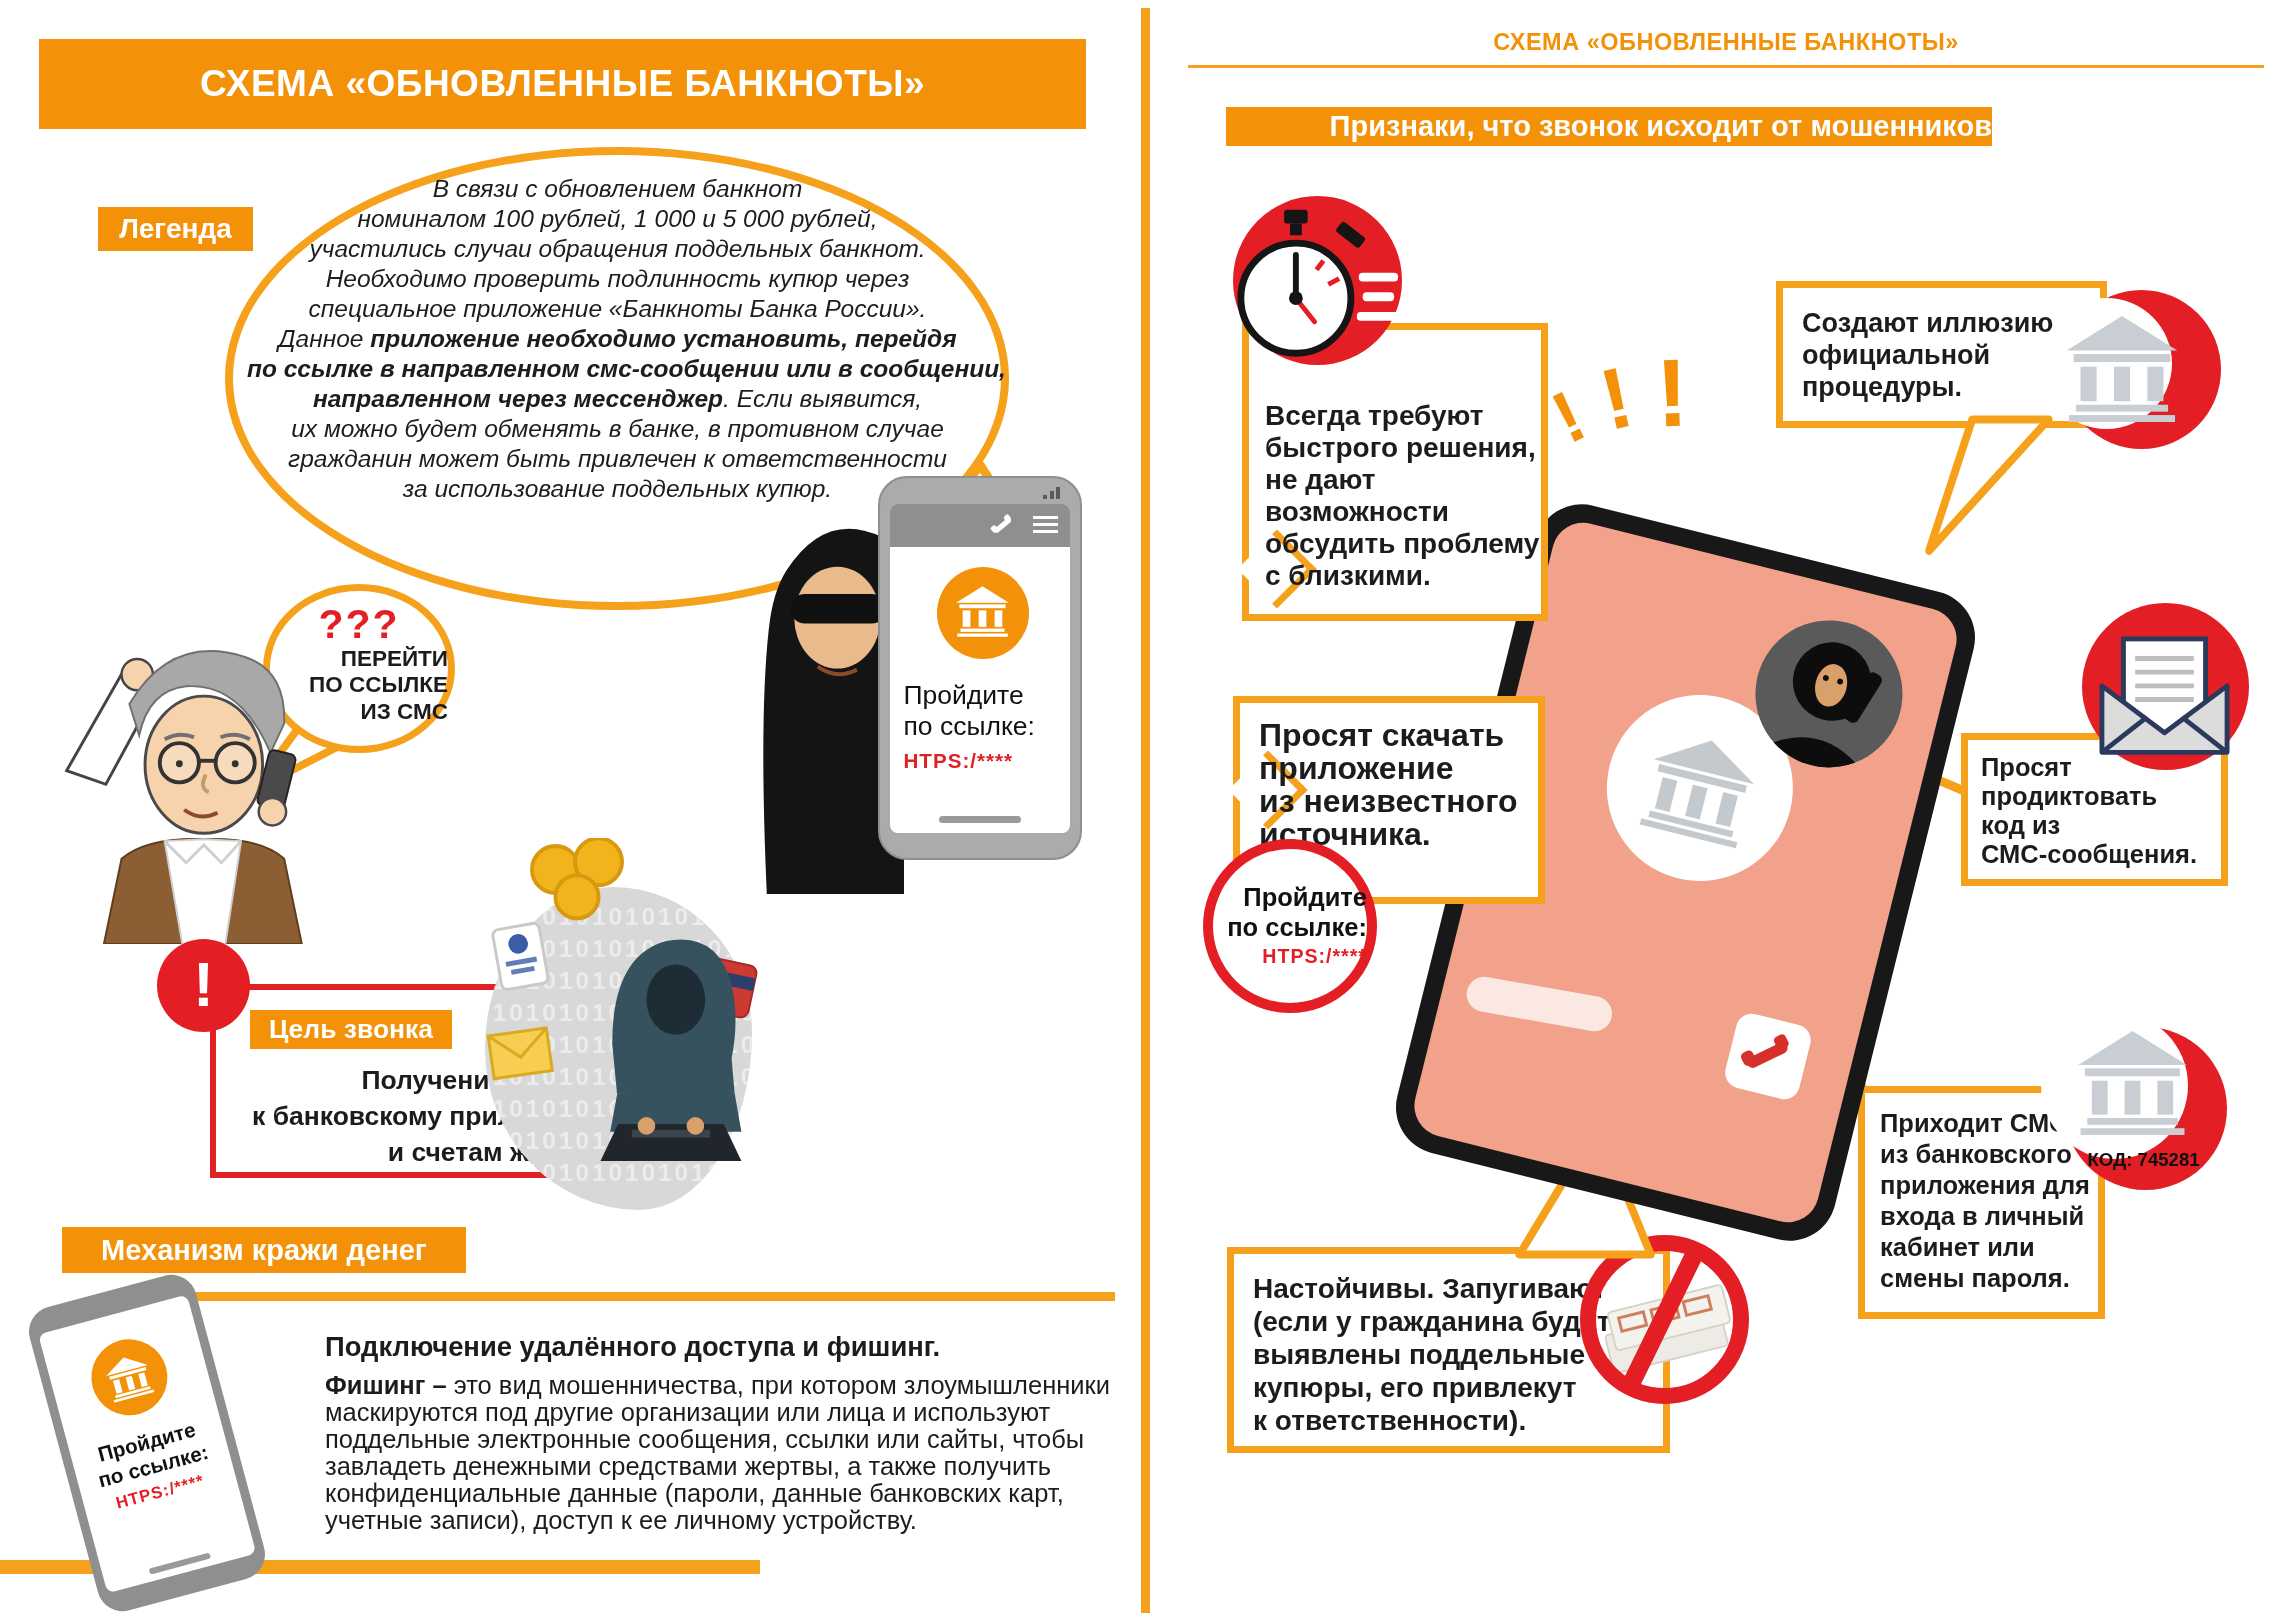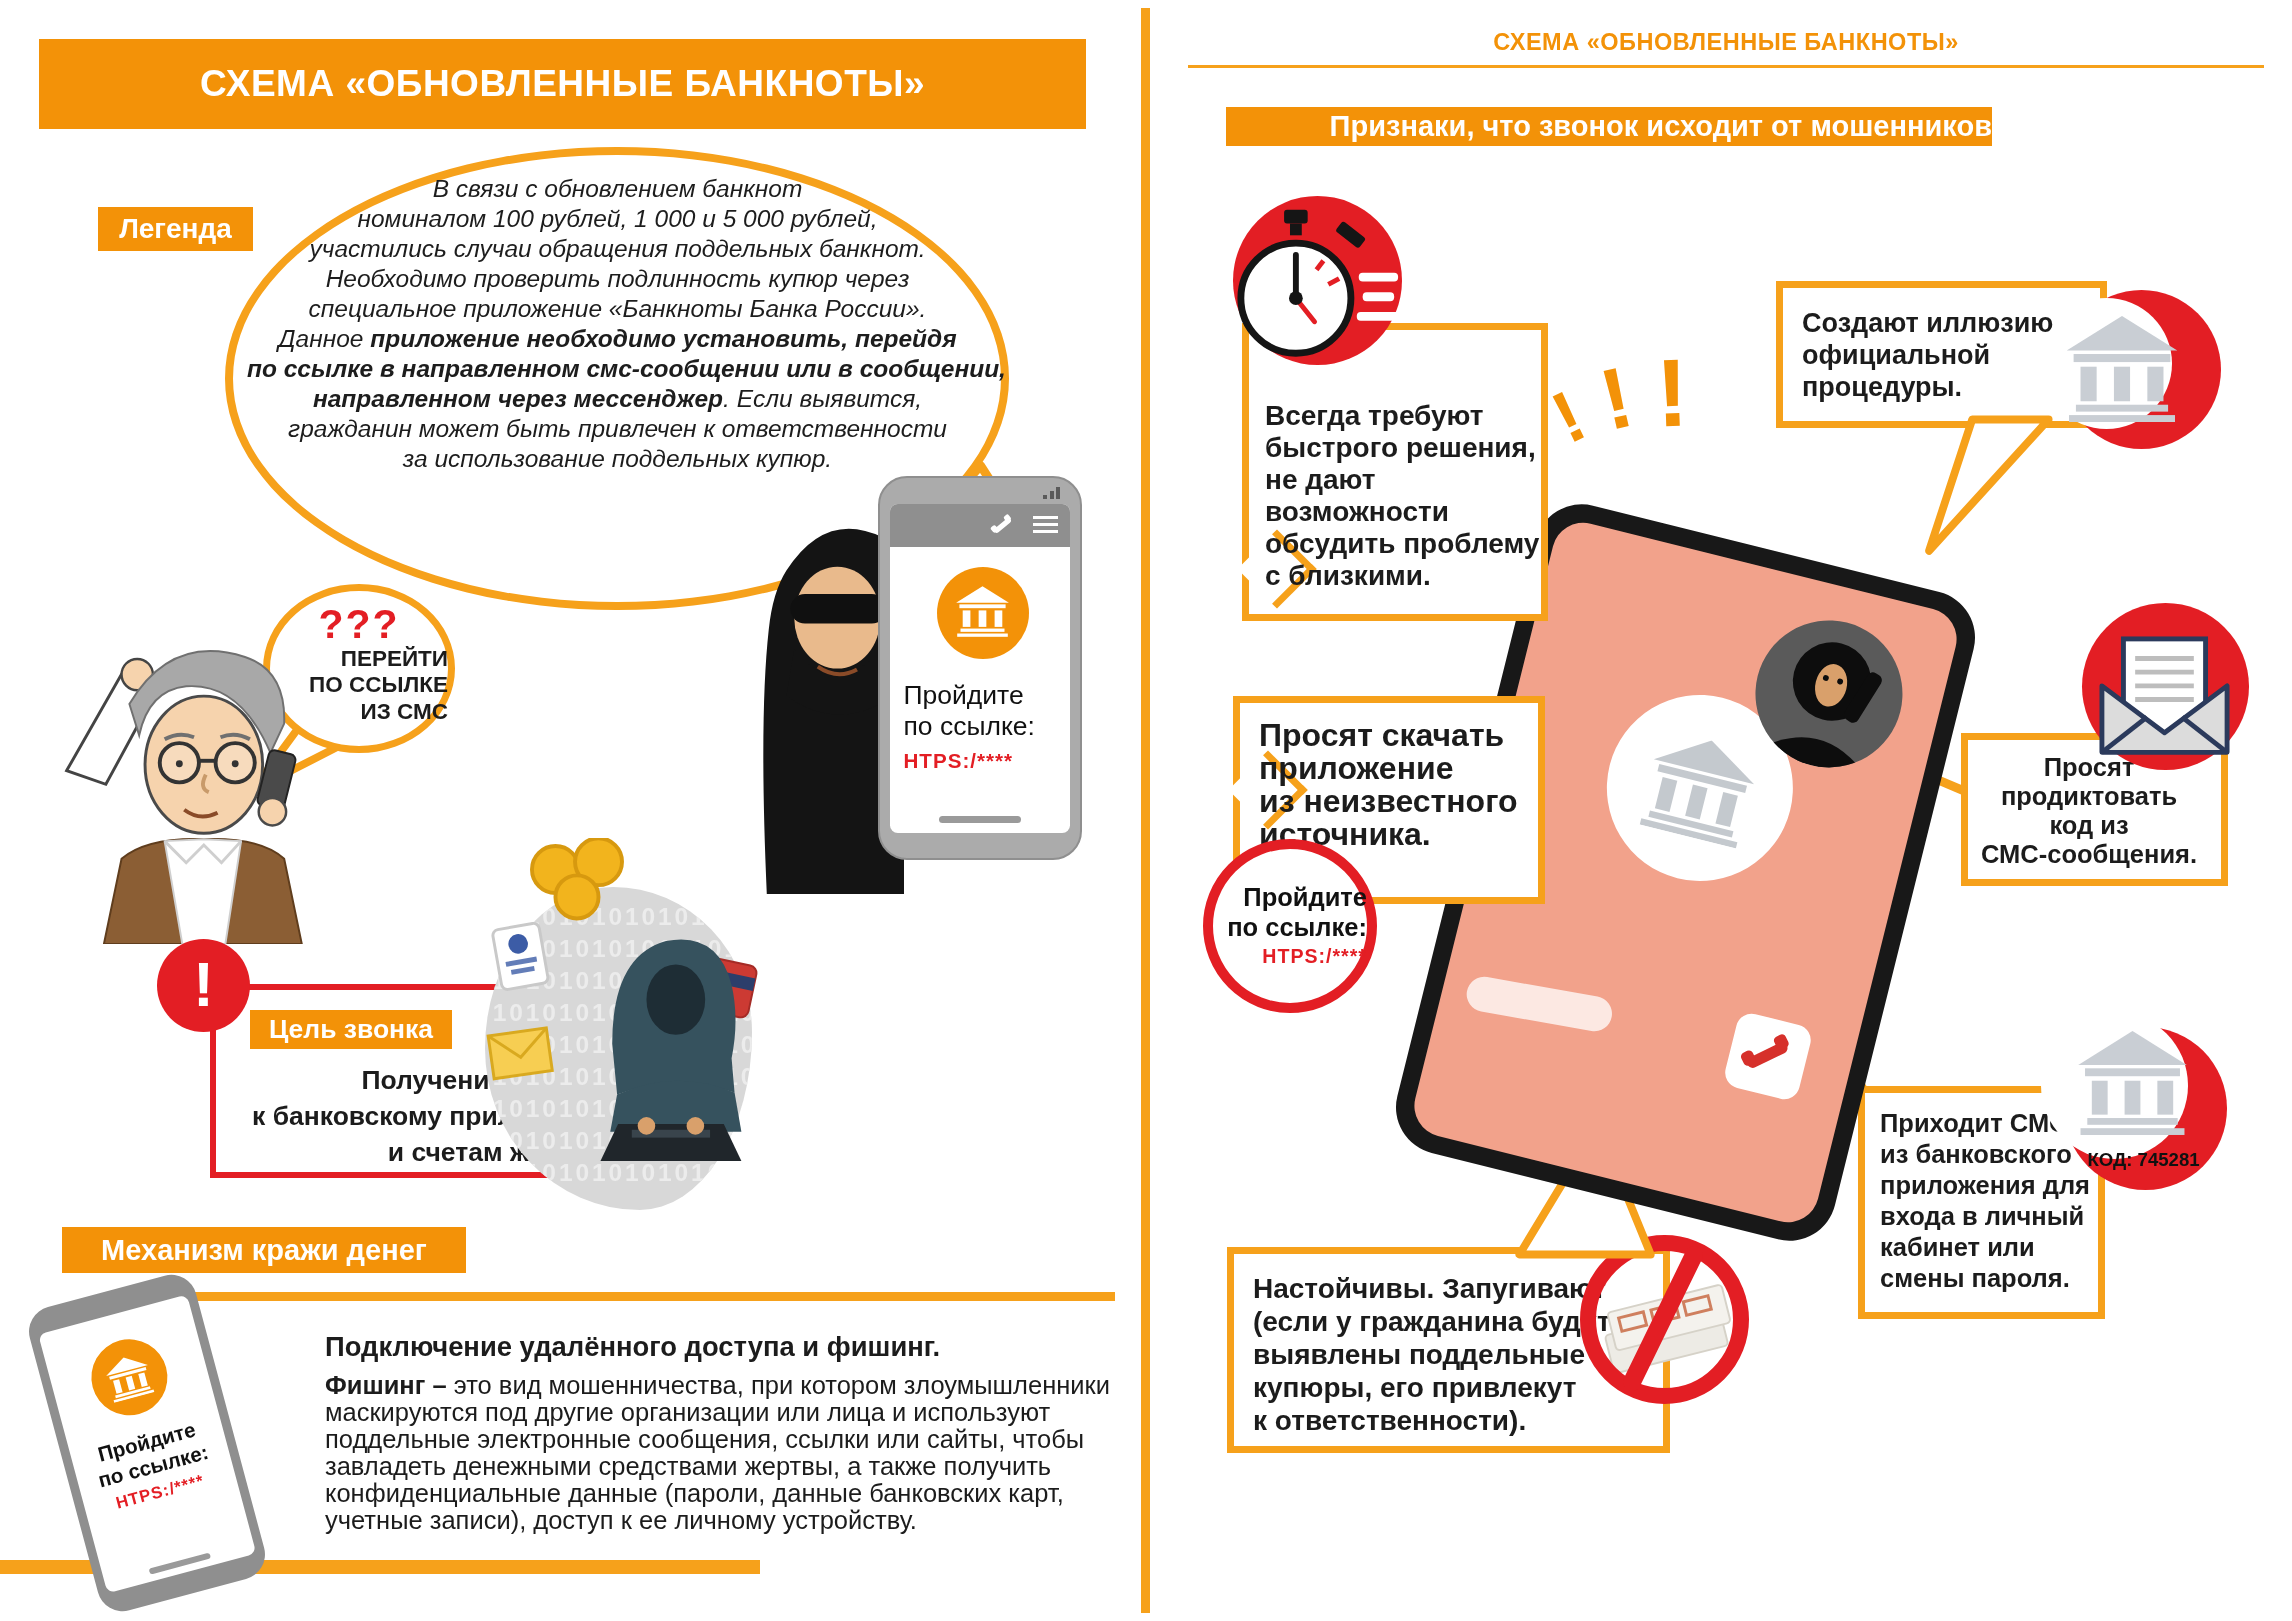--- a/index.html
+++ b/index.html
@@ -53,20 +53,21 @@
   </svg>
   <div class="abs" style="left:247px;top:174px;width:741px;">
     <div class="bl"><span>В связи с обновлением банкнот</span></div>
     <div class="bl"><span>номиналом 100 рублей, 1 000 и 5 000 рублей,</span></div>
     <div class="bl"><span>участились случаи обращения поддельных банкнот.</span></div>
     <div class="bl"><span>Необходимо проверить подлинность купюр через</span></div>
     <div class="bl"><span>специальное приложение «Банкноты Банка России».</span></div>
     <div class="bl"><span>Данное </span><b>приложение необходимо установить, перейдя</b></div>
     <div class="bl"><b>по ссылке в направленном смс-сообщении или в сообщении,</b></div>
     <div class="bl"><b>направленном через мессенджер</b><span>. Если выявится,</span></div>
+    <div class="bl"><span>их можно будет обменять в банке, в противном случае</span></div>
     <div class="bl"><span>гражданин может быть привлечен к ответственности</span></div>
     <div class="bl"><span>за использование поддельных купюр.</span></div>
   </div>
 
   <svg class="abs" style="left:235px;top:714px;" width="127" height="90" viewBox="0 0 130 92">
     <polygon points="65,14 18,78 112,30" fill="#fff" stroke="var(--ob)" stroke-width="8" stroke-linejoin="round"></polygon>
   </svg>
   <div class="abs" style="left:263px;top:584px;width:192px;height:169px;border:7.8px solid var(--ob);border-radius:50%;background:#fff;box-sizing:border-box;text-align:center;">
     <div style="margin-top:11.8px;color:var(--red);font-weight:900;font-size:41px;line-height:43px;letter-spacing:2px;">???</div>
     <div class="nw" style="font-weight:800;font-size:22.5px;line-height:26.5px;">ПЕРЕЙТИ</div>
@@ -241,21 +242,21 @@
     <div>официальной</div>
     <div>процедуры.</div>
   </div>
   <div class="abs" style="left:2062px;top:290px;width:159px;height:159px;border-radius:50%;background:var(--red);"></div>
   <div class="abs" style="left:2041px;top:298px;width:131px;height:131px;border-radius:50%;background:#fff;"></div>
   <svg class="bank-icon abs" style="left:2064px;top:316px;color:#C9CED4;" width="116" height="106" viewBox="0 0 100 92">
       <use href="#bank"></use>
     </svg>
 
   <div class="callout" style="left:1961px;top:733px;width:267px;height:153px;"></div>
-  <div class="ct" style="left:1981px;top:753px;font-size:25.5px;line-height:29px;text-align:center;">
+  <div class="ct" style="left:1981px;top:753px;font-size:25.5px;line-height:29px;">
     <div>Просят</div>
     <div>продиктовать</div>
     <div>код из</div>
     <div>СМС-сообщения.</div>
   </div>
   <div class="abs" style="left:2082px;top:603px;width:167px;height:167px;border-radius:50%;background:var(--red);"></div>
   <svg class="abs" style="left:2096px;top:635px;" width="137" height="132" viewBox="0 0 140 135">
     <rect x="28" y="4" width="84" height="96" fill="#fff" stroke="#2B3A5C" stroke-width="5"></rect>
     <line x1="40" y1="24" x2="100" y2="24" stroke="#BDBDBD" stroke-width="5"></line>
     <line x1="40" y1="38" x2="100" y2="38" stroke="#BDBDBD" stroke-width="5"></line>

